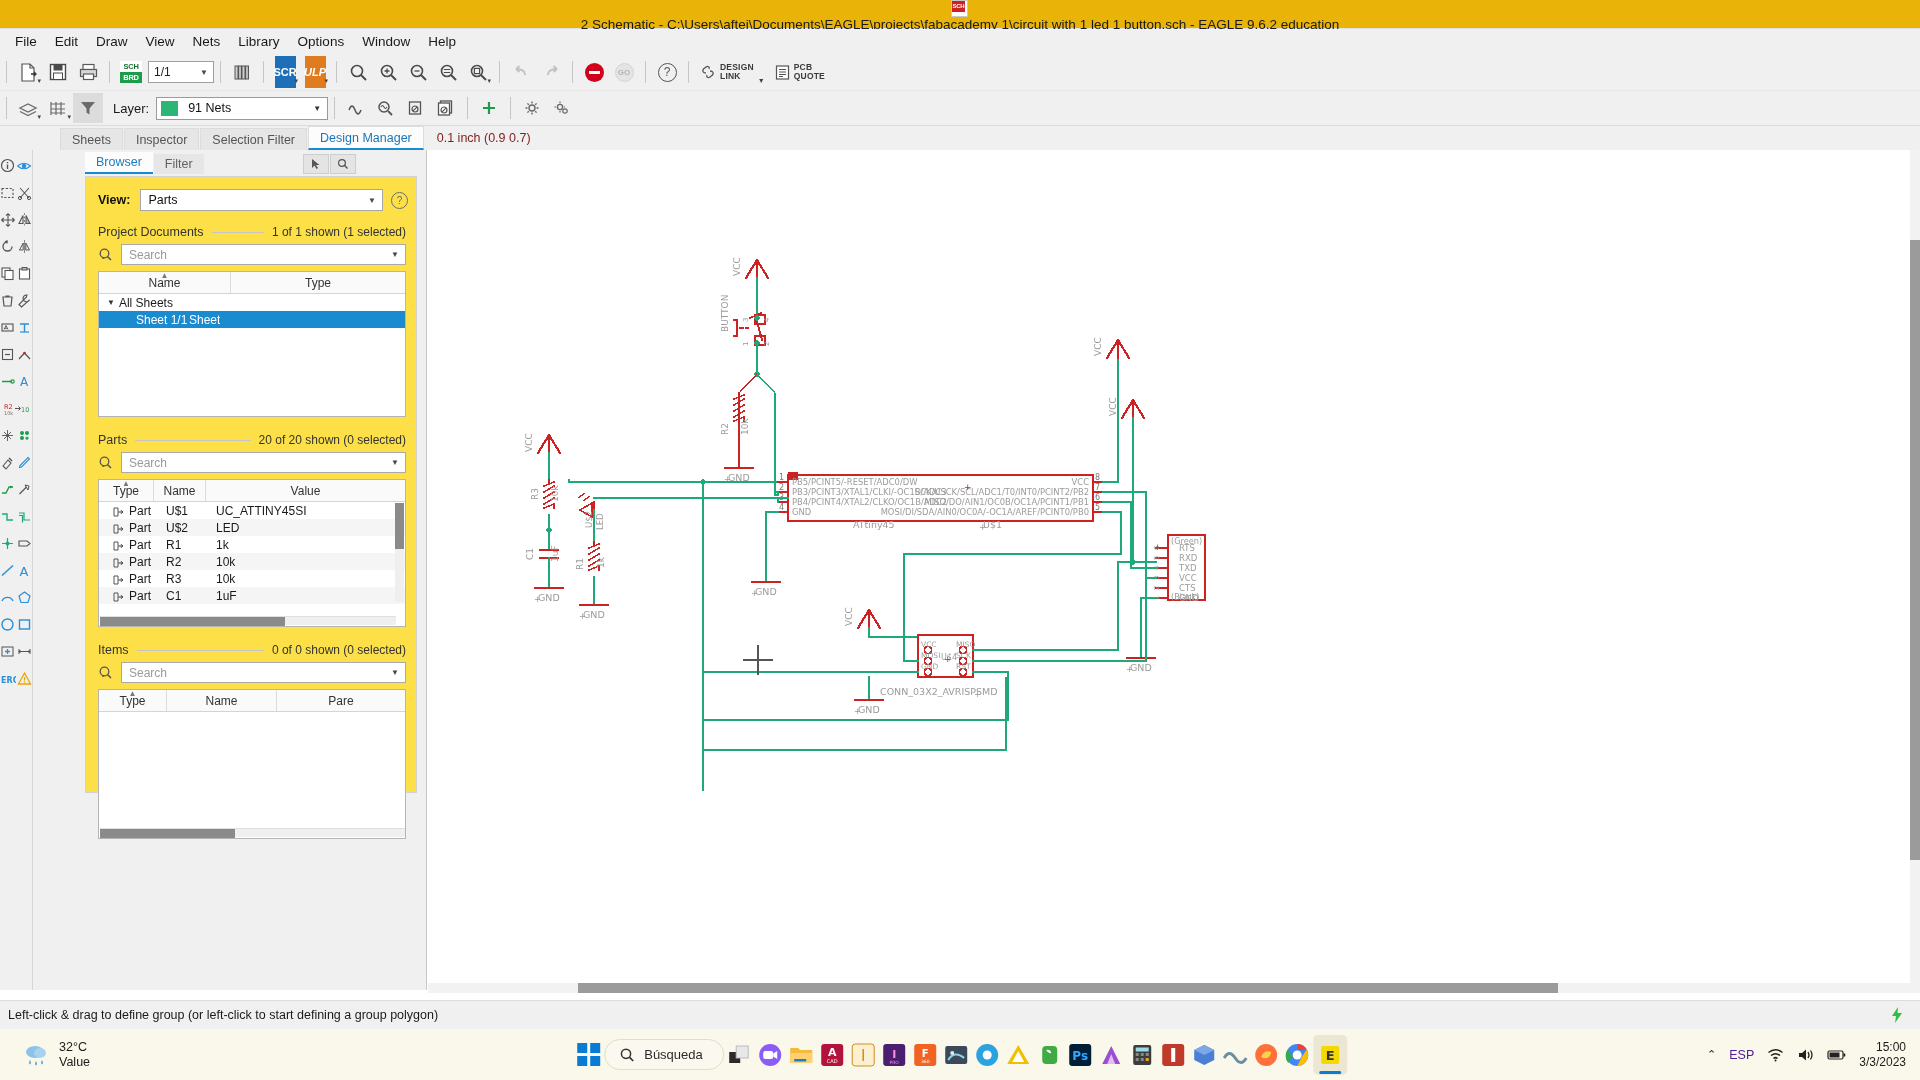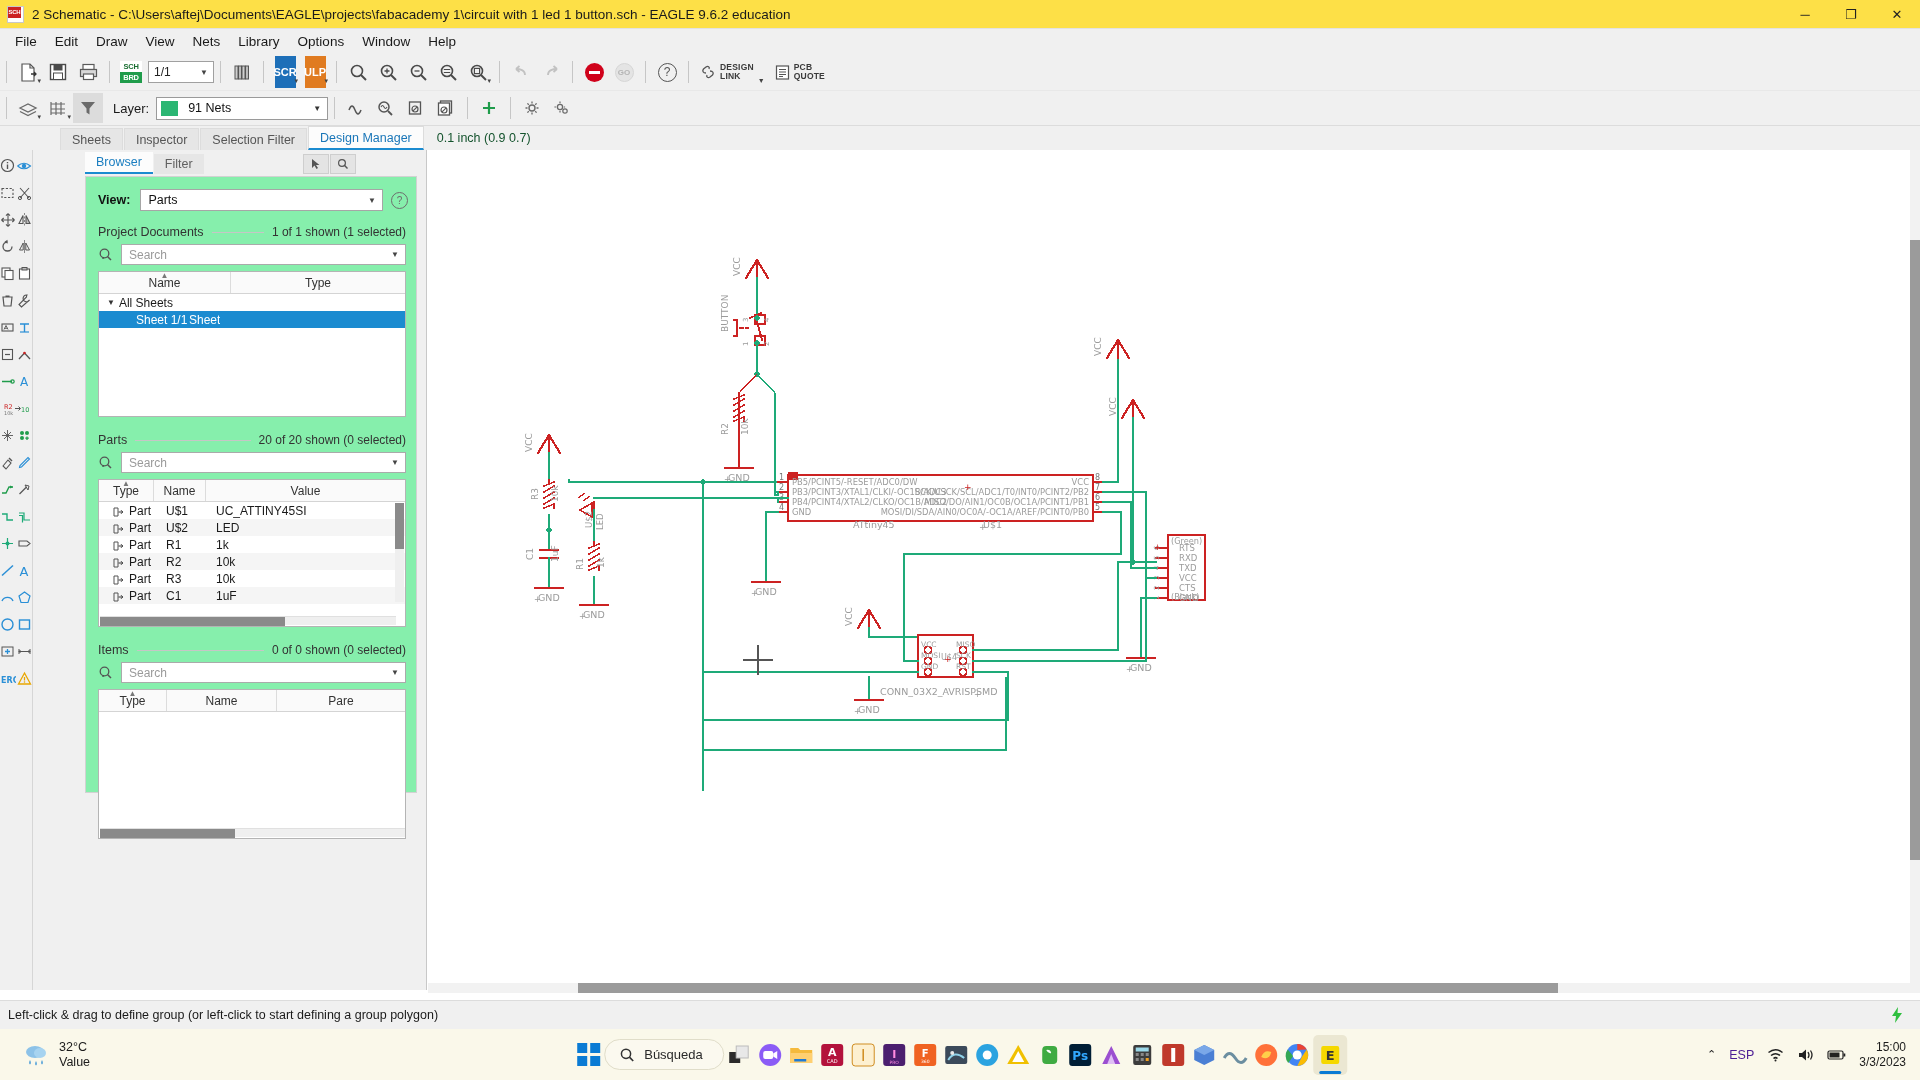--- a/index.html
+++ b/index.html
@@ -8,22 +8,23 @@
     width: 1920px; height: 1080px;
     overflow: hidden;
     font-family: "Liberation Sans", sans-serif;
     background: #ffffff;
   }
   #app { position: relative; width: 1920px; height: 1080px; }
 
   
   .titlebar {
     position: absolute; top: 0; left: 0; width: 1920px; height: 29px;
-    background: #fde047; display: flex; align-items: center;
+    background: #eab308; display: flex; align-items: center;
     border-bottom: 1px solid #e2e2e2;
+    flex-direction: column;
   }
   .title-icon {
     width: 17px; height: 17px; margin-left: 7px; margin-right: 8px;
     background: #ffffff; position: relative; flex: 0 0 auto;
     border: 1px solid #c8c8c8;
   }
   .title-icon .sch {
     position: absolute; left: 0px; top: 0px; width: 13px; height: 11px;
     background: #cc2222; color: #fff; font-size: 6px; line-height: 11px;
     text-align: center; font-weight: bold; letter-spacing: -0.3px;
@@ -68,21 +69,21 @@
     width: 66px; height: 22px; background: #fff; border: 1px solid #a0a0a0;
     font-size: 12px; color: #222; display: flex; align-items: center;
     padding-left: 5px; margin-left: 2px; position: relative;
   }
   .sheetsel .dd { position: absolute; right: 5px; font-size: 8px; color: #444; }
   .badge {
     width: 21px; height: 32px; color: #fff; font-size: 11px; font-weight: bold;
     display: flex; align-items: center; justify-content: center;
   }
   .badge.scr { background: #1d6fb8; }
-  .badge.ulp { background: #e07b20; }
+  .badge.ulp { background: #e07b20; font-style: italic; }
   .stopicon {
     width: 19px; height: 19px; border-radius: 50%; background: #d0021b;
     position: relative;
   }
   .stopicon::after {
     content: ""; position: absolute; left: 4px; top: 8px; width: 11px;
     height: 3px; background: #fff;
   }
   .goicon {
     width: 19px; height: 19px; border-radius: 50%; background: #e4e4e4;
@@ -123,21 +124,21 @@
   .tab {
     height: 22px; padding: 0 11px; font-size: 12.5px; color: #555;
     display: flex; align-items: center; background: #e6e6e6;
     margin-right: 1px; border: 1px solid #dcdcdc; border-bottom: none;
   }
   .tab.active {
     background: #fcfcfc; color: #1976b8; border-bottom: 2px solid #1b8bd0;
     height: 24px;
   }
   .coordbox {
-    margin-left: 12px; font-size: 12.5px; color: #14532d; white-space: nowrap;
+    margin-left: 12px; font-size: 12.5px; color: #7f1d1d; white-space: nowrap;
     align-self: center;
   }
   .cmdline {
     position: absolute; left: 560px; top: 153px; width: 1354px; height: 19px;
     background: #fff; border: 1px solid #b2b2b2; display: flex;
     align-items: center; padding-left: 4px;
   }
   .cmdline .caretbar {
     width: 1px; height: 13px; background: #111;
   }
@@ -167,21 +168,21 @@
     background: #e6e6e6; margin-right: 1px;
   }
   .subtab.active { color: #1b7ec0; background: #fcfcfc; border-bottom: 2px solid #1b8bd0; }
   .subtab-btns { margin-left: auto; display: flex; gap: 1px; padding-right: 70px; }
   .subtab-btn {
     width: 26px; height: 20px; background: #e4e4e4; border: 1px solid #cecece;
     display: flex; align-items: center; justify-content: center;
   }
   .dockbody {
     position: absolute; left: 52px; top: 26px; width: 332px; height: 617px;
-    background: #86efac; border: 1px solid #d2d2d2;
+    background: #fde047; border: 1px solid #d2d2d2;
   }
   .viewrow { display: flex; align-items: center; padding: 12px 8px 10px 12px; }
   .viewrow .lbl { font-size: 12.5px; color: #111; font-weight: bold; margin-right: 10px; }
   .combo {
     flex: 1; height: 22px; background: #fff; border: 1px solid #a6a6a6;
     position: relative; display: flex; align-items: center; padding-left: 7px;
     font-size: 12.5px; color: #111;
   }
   .combo .dd { position: absolute; right: 6px; font-size: 8px; color: #444; }
   .helpbtn {

